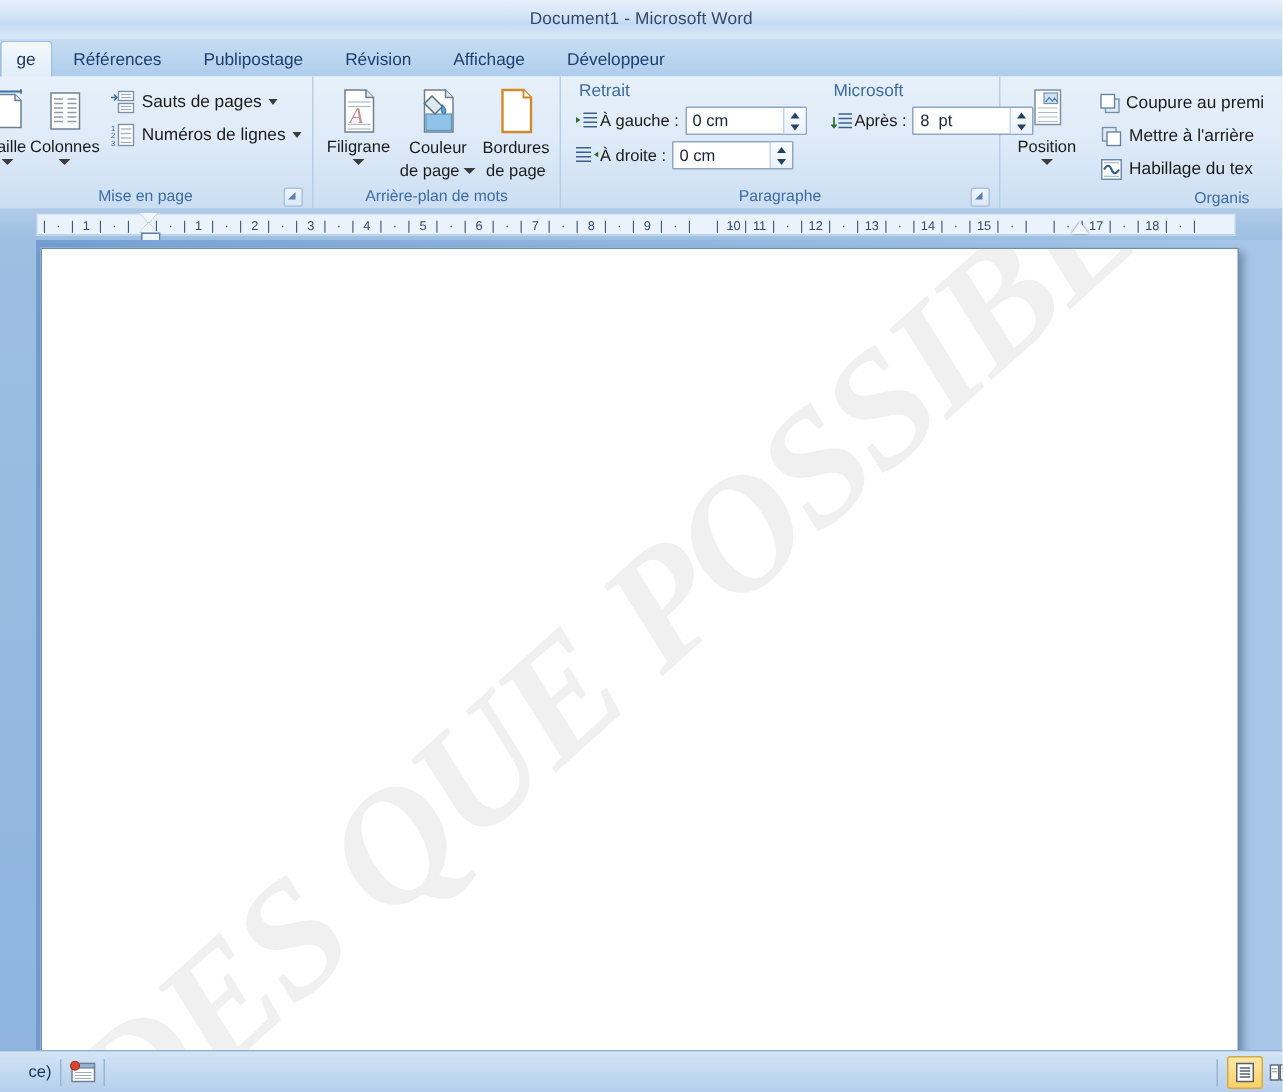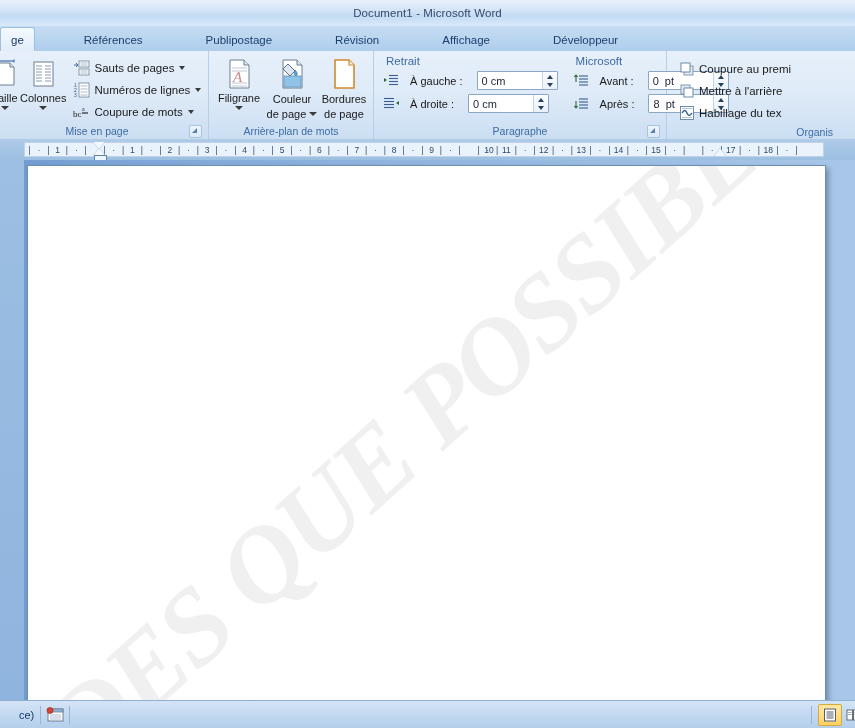--- a/index.html
+++ b/index.html
@@ -38,21 +38,20 @@
   }
 
   
   .tabstrip {
     position: absolute;
     left: 0; top: 26px;
     width: 855px; height: 25px;
     background: linear-gradient(to bottom, #c6dcf2 0%, #bad5ef 50%, #aecdec 100%);
     display: flex;
     align-items: flex-end;
-    gap: 35px;
   }
   .tab {
     height: 23px;
     padding: 0 14px;
     display: flex;
     align-items: center;
     font-size: 11.5px;
     color: #1c3f6e;
     white-space: nowrap;
     cursor: default;
@@ -166,21 +165,20 @@
     border-top: 4px solid #3b3b3b;
     margin-left: 5px;
   }
 
   
   .field-row {
     display: flex;
     align-items: center;
     height: 21px;
     margin-bottom: 2px;
-    gap: 10px;
   }
   .field-label {
     font-size: 11px;
     color: #1a1a1a;
     white-space: nowrap;
     margin-right: 4px;
   }
   .spin {
     display: flex;
     align-items: stretch;
@@ -472,31 +470,20 @@
                     <line x1="6.5" y1="7" x2="13.5" y2="7"></line>
                   <line x1="6.5" y1="10" x2="13.5" y2="10"></line>
                     <line x1="6.5" y1="13" x2="13.5" y2="13"></line>
                 </g>
                 <text x="0" y="5" font-size="5" fill="#2a5a8c" font-family="Liberation Sans">1</text>
                 <text x="0" y="10" font-size="5" fill="#2a5a8c" font-family="Liberation Sans">2</text>
                 <text x="0" y="15" font-size="5" fill="#2a5a8c" font-family="Liberation Sans">3</text>
               </svg>
             </div>
             <span class="lbl">Numéros de lignes</span>
-            <span class="mini-caret"></span>
-          </div>
-          <div class="smallbtn">
-            <div class="ico">
-              <svg width="18" height="16" viewBox="0 0 18 16">
-                <text x="0" y="13" font-size="9" fill="#1a1a1a" font-family="Liberation Serif">bc</text>
-                <text x="9" y="7" font-size="6" fill="#1a1a1a" font-family="Liberation Serif">a</text>
-                <line x1="9" y1="9" x2="15" y2="9" stroke="#1a1a1a" stroke-width="1.1"></line>
-              </svg>
-            </div>
-            <span class="lbl">Coupure de mots</span>
             <span class="mini-caret"></span>
           </div>
         </div>
       </div>
       <div class="rgroup-label">
         <span>Mise en page</span>
         <span class="launcher"></span>
       </div>
     </div>
 
@@ -607,41 +594,20 @@
           <div class="subgroup-title">Microsoft</div>
           <div class="field-row">
             <span class="ico" style="width:16px;height:14px;display:inline-flex;align-items:center;">
               <svg width="15" height="13" viewBox="0 0 15 13">
                 <g stroke="#39608c" stroke-width="1.1">
                     <line x1="5" y1="2" x2="14" y2="2"></line>
                     <line x1="5" y1="5" x2="14" y2="5"></line>
                     <line x1="5" y1="8" x2="14" y2="8"></line>
                     <line x1="5" y1="11" x2="14" y2="11"></line>
                   </g>
-                <path d="M2 1 L2 8 M0.3 3 L2 1 L3.7 3" stroke="#2d6a2d" stroke-width="1.1" fill="none"></path>
-              </svg>
-            </span>
-            <span class="field-label">Avant :</span>
-            <span class="spin">
-              <input type="text" readonly="" value="0  pt" style="">
-              <span class="spin-arrows">
-                <div class="up"></div>
-                <div class="dn"></div>
-              </span>
-            </span>
-          </div>
-          <div class="field-row">
-            <span class="ico" style="width:16px;height:14px;display:inline-flex;align-items:center;">
-              <svg width="15" height="13" viewBox="0 0 15 13">
-                <g stroke="#39608c" stroke-width="1.1">
-                    <line x1="5" y1="2" x2="14" y2="2"></line>
-                    <line x1="5" y1="5" x2="14" y2="5"></line>
-                    <line x1="5" y1="8" x2="14" y2="8"></line>
-                    <line x1="5" y1="11" x2="14" y2="11"></line>
-                  </g>
                 <path d="M2 11 L2 4 M0.3 9 L2 11 L3.7 9" stroke="#2d6a2d" stroke-width="1.1" fill="none"></path>
               </svg>
             </span>
             <span class="field-label">Après :</span>
             <span class="spin">
               <input type="text" readonly="" value="8  pt" style="">
               <span class="spin-arrows">
                 <div class="up"></div>
                 <div class="dn"></div>
               </span>
@@ -650,20 +616,37 @@
         </div>
       </div>
       <div class="rgroup-label">
         <span>Paragraphe</span>
         <span class="launcher"></span>
       </div>
     </div>
 
     <div class="rgroup" style="width:180px;">
       <div class="rgroup-body">
+        <div class="bigbtn" style="width:56px;">
+          <div class="ico">
+            <svg width="30" height="32" viewBox="0 0 30 32">
+              <rect x="7" y="2" width="17" height="23" fill="#ffffff" stroke="#7d8fa1" stroke-width="1"></rect>
+              <rect x="13" y="4" width="9" height="7" fill="#cfe0ee" stroke="#6f93b4" stroke-width="0.8"></rect>
+              <path d="M14 10 l2.5 -3 l2 2.5 l1.5 -2 l2 2.5" stroke="#4a7ea8" stroke-width="0.8" fill="none"></path>
+              <g stroke="#a9bac9" stroke-width="0.8">
+                <line x1="9" y1="14" x2="22" y2="14"></line>
+                  <line x1="9" y1="17" x2="22" y2="17"></line>
+                <line x1="9" y1="20" x2="22" y2="20"></line>
+                  <line x1="9" y1="23" x2="22" y2="23"></line>
+              </g>
+            </svg>
+          </div>
+          <div class="lbl">Position</div>
+          <div class="caret"></div>
+        </div>
 
         <div style="display:flex;flex-direction:column;margin-left:4px;padding-top:2px;overflow:hidden;">
           <div class="smallbtn">
             <div class="ico">
               <svg width="16" height="16" viewBox="0 0 16 16">
                 <rect x="5" y="5" width="9" height="9" fill="#dfe9f3" stroke="#7a90a6" stroke-width="0.9"></rect>
                 <rect x="2" y="2" width="9" height="9" fill="#ffffff" stroke="#5f81a3" stroke-width="0.9"></rect>
               </svg>
             </div>
             <span class="lbl">Coupure au premi</span>

